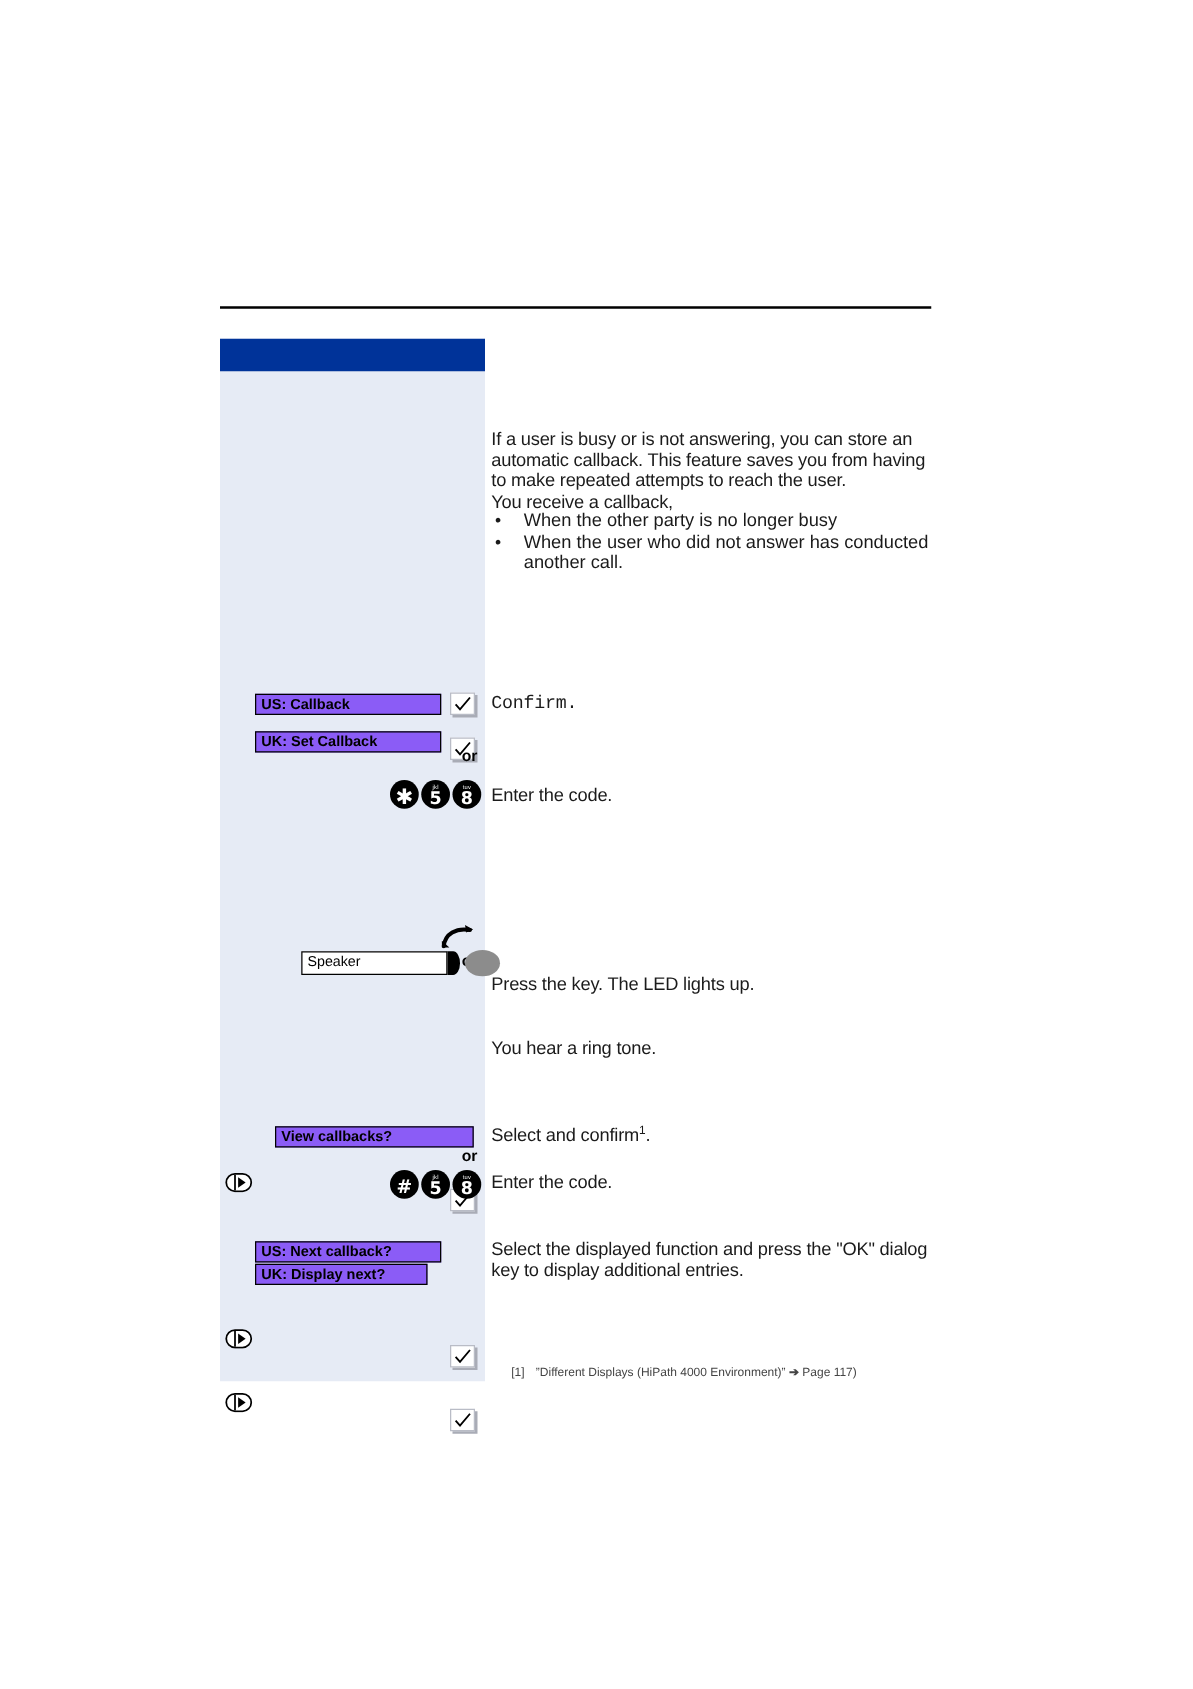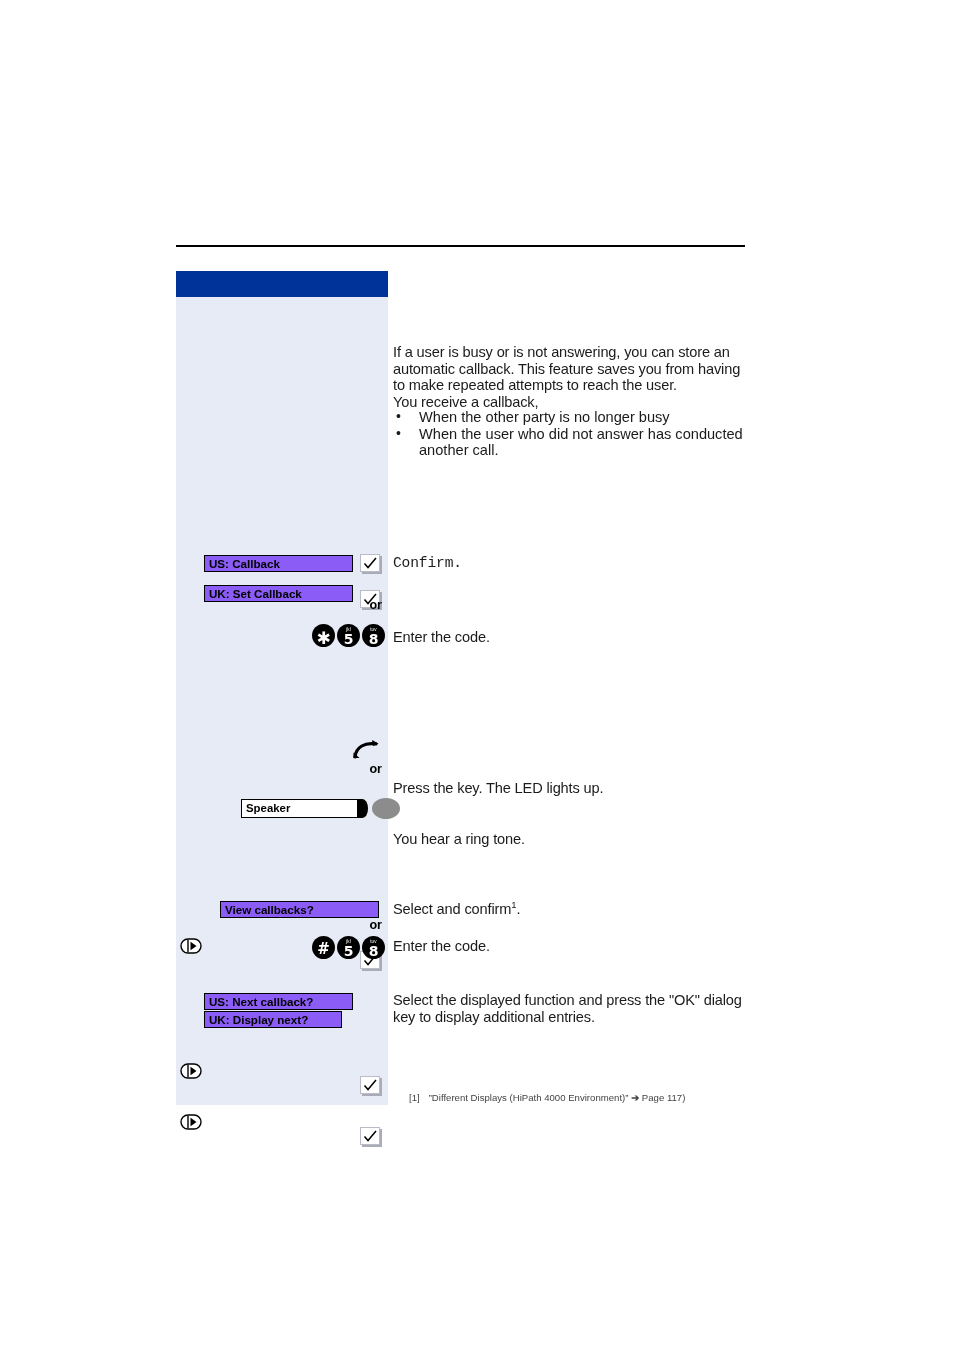--- a/index.html
+++ b/index.html
@@ -298,21 +298,21 @@
   <div class="widget" style="left:352px; top:739px;">
     <svg width="28" height="20" viewBox="0 0 28 20">
       <path d="M3,18 C4,8 13,3 24,5" fill="none" stroke="#000" stroke-width="3.2" stroke-linecap="round"></path>
       <path d="M1.5,13.5 L7.5,19 L1.5,19 Z" fill="#000"></path>
       <path d="M20,1 L26.5,4.5 L21,7 Z" fill="#000"></path>
     </svg>
   </div>
 
   <div class="widget orword" style="left:352px; top:762px;">or</div>
 
-  <div class="widget fkey" style="left:241px; top:798px;font-weight:bold;">
+  <div class="widget fkey" style="left:241px; top:760px;">
     <div class="fkey-label">Speaker</div>
     <div class="fkey-led"></div>
     <div class="fkey-btn"></div>
   </div>
 
   <div class="widget navicon" style="left:180px; top:902px;">
     <svg width="22" height="16" viewBox="0 0 22 16">
       <rect x="1" y="1" width="20" height="14" rx="7" ry="7" fill="#fff" stroke="#000" stroke-width="1.4"></rect>
       <line x1="8" y1="1.7" x2="8" y2="14.3" stroke="#000" stroke-width="1.4"></line>
       <path d="M10.5,3.8 L16.5,8 L10.5,12.2 Z" fill="#000"></path>

